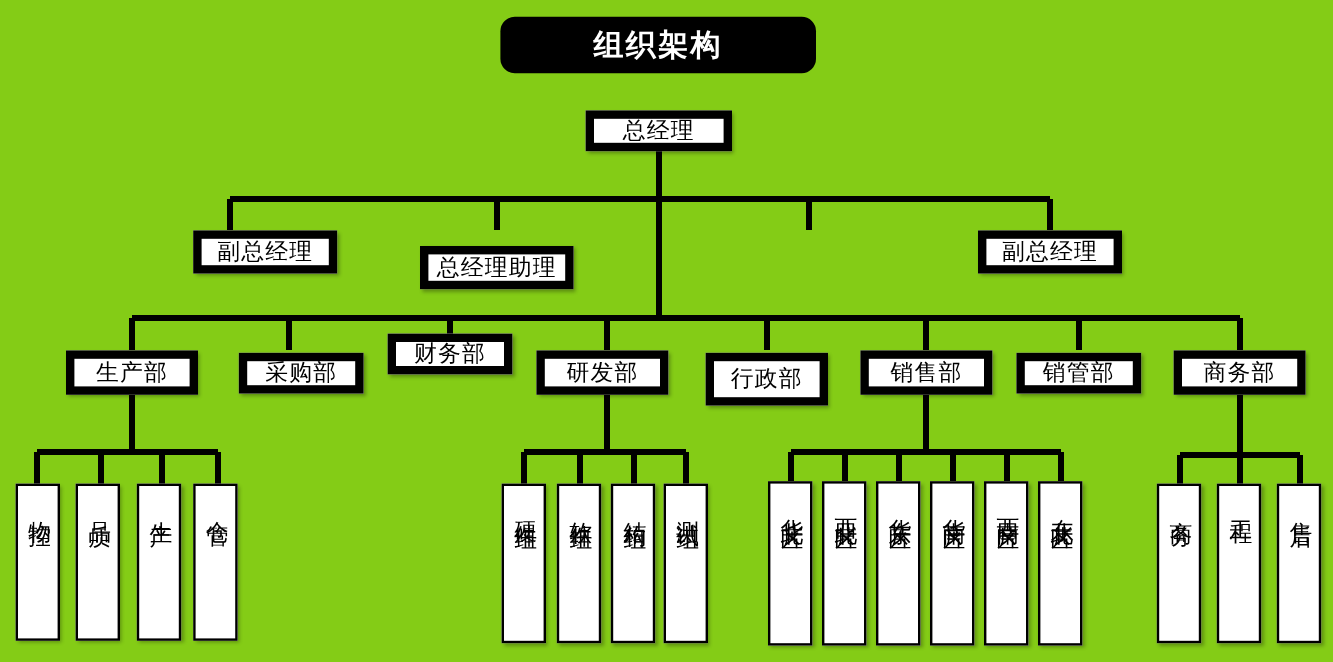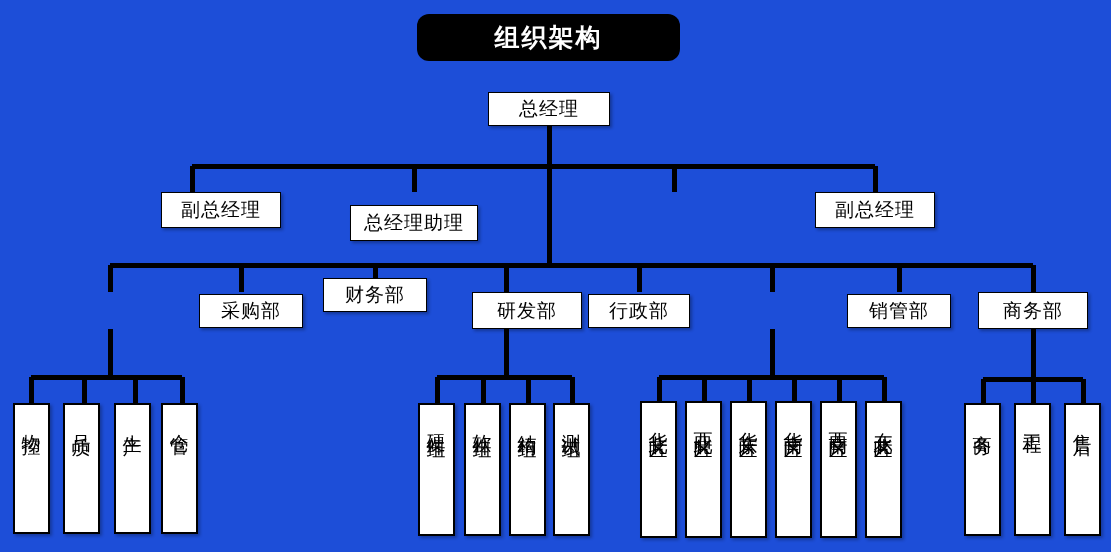--- a/index.html
+++ b/index.html
@@ -4,22 +4,22 @@
 <style>
   html, body {
     margin: 0;
     padding: 0;
     background: #ffffff;
   }
   #canvas {
     position: relative;
     width: 1111px;
     height: 552px;
-    background: #1d4ed8;
-    font-family: Liberation Serif, serif;
+    background: #84cc16;
+    font-family: Liberation Mono, monospace;
     overflow: hidden;
   }
   #wires {
     position: absolute;
     left: 0;
     top: 0;
     width: 1111px;
     height: 552px;
     pointer-events: none;
   }
@@ -36,21 +36,21 @@
   }
   .title-node {
     background: #000000;
     color: #ffffff;
     border-radius: 12px;
     font-size: 25px;
     font-weight: bold;
     letter-spacing: 2px;
   }
   .box {
-    border: 1px solid #000000;
+    border: 7px solid #000000;
     font-size: 19px;
     letter-spacing: 1px;
     box-shadow: 2px 2px 3px rgba(0,0,0,0.30);
   }
   .leaf {
     border: 2px solid #000000;
     font-size: 19px;
     box-shadow: 2px 2px 3px rgba(0,0,0,0.28);
     padding-top: 14px;
     align-items: flex-start;
@@ -132,31 +132,37 @@
   <div class="node box" style="left:161px; top:192px; width:120px; height:36px;">
     <span>副总经理</span>
   </div>
   <div class="node box" style="left:350px; top:192px; width:128px; height:36px;margin-top:13px;">
     <span>总经理助理</span>
   </div>
   <div class="node box" style="left:815px; top:192px; width:120px; height:36px;">
     <span>副总经理</span>
   </div>
 
+  <div class="node box" style="left:55px; top:292px; width:110px; height:37px;">
+    <span>生产部</span>
+  </div>
   <div class="node box" style="left:189px; top:294px; width:104px; height:34px;margin-left:10px;">
     <span>采购部</span>
   </div>
   <div class="node box" style="left:323px; top:278px; width:104px; height:34px;">
     <span>财务部</span>
   </div>
-  <div class="node box" style="left:472px; top:292px; width:110px; height:37px;">
+  <div class="node box" style="left:447px; top:292px; width:110px; height:37px;">
     <span>研发部</span>
   </div>
-  <div class="node box" style="left:588px; top:294px; width:102px; height:34px;">
+  <div class="node box" style="left:588px; top:294px; width:102px; height:44px;">
     <span>行政部</span>
+  </div>
+  <div class="node box" style="left:717px; top:292px; width:110px; height:37px;">
+    <span>销售部</span>
   </div>
   <div class="node box" style="left:847px; top:294px; width:104px; height:34px;align-items:center;">
     <span>销管部</span>
   </div>
   <div class="node box" style="left:978px; top:292px; width:110px; height:37px;">
     <span>商务部</span>
   </div>
 
   <div class="node leaf" style="left:13px; top:403px; width:37px; height:131px;">
     <span class="vtext">物控</span>

